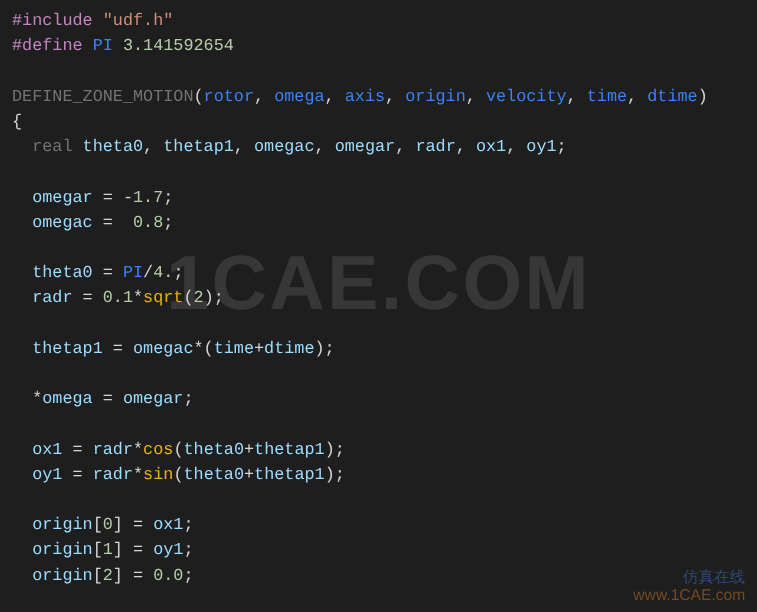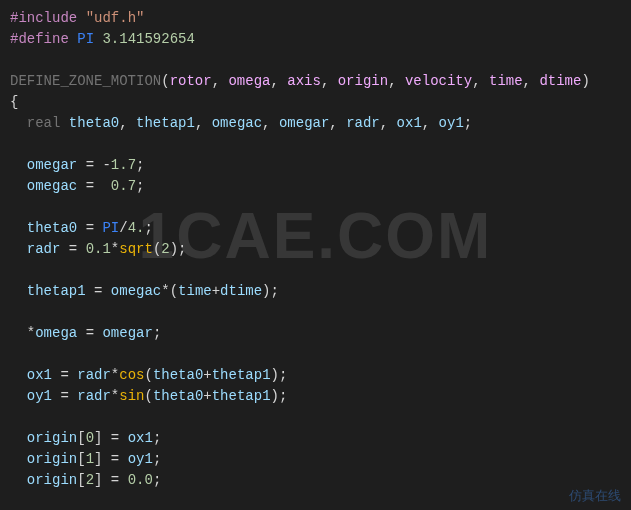--- a/index.html
+++ b/index.html
@@ -20,21 +20,21 @@
     white-space: pre;
     position: relative;
     z-index: 2;
   }
   .c-preproc { color: #c586c0; }
   .c-string  { color: #ce9178; }
   .c-number  { color: #b5cea8; text-align: center; }
   .c-macro   { color: #3b82f6; }
   .c-func    { color: #eab308; }
   .c-yellowkw{ color: #737373; }
-  .c-param   { color: #f0abfc; }
+  .c-param   { color: #3b82f6; }
   .c-var     { color: #9cdcfe; }
   .c-op      { color: #d4d4d4; }
   .c-punct   { color: #d4d4d4; }
   .c-brace   { color: #d4d4d4; }
 
   .watermark-center {
     position: absolute;
     top: 50%;
     left: 50%;
     transform: translate(-50%, -70%);
@@ -67,33 +67,34 @@
 <div class="watermark-center">1CAE.COM</div>
 
 <div class="code-area"><span class="c-preproc">#</span><span class="c-preproc">include</span><span> </span><span class="c-string">"udf.h"</span>
 <span class="c-preproc">#</span><span class="c-preproc">define</span><span> </span><span class="c-macro">PI</span><span> </span><span class="c-number">3.141592654</span>
 
 <span class="c-yellowkw">DEFINE_ZONE_MOTION</span><span class="c-punct">(</span><span class="c-param">rotor</span><span class="c-punct">, </span><span class="c-param">omega</span><span class="c-punct">, </span><span class="c-param">axis</span><span class="c-punct">, </span><span class="c-param">origin</span><span class="c-punct">, </span><span class="c-param">velocity</span><span class="c-punct">, </span><span class="c-param">time</span><span class="c-punct">, </span><span class="c-param">dtime</span><span class="c-punct">)</span>
 <span class="c-brace">{</span>
 <span>  </span><span class="c-yellowkw">real</span><span> </span><span class="c-var">theta0</span><span class="c-punct">, </span><span class="c-var">thetap1</span><span class="c-punct">, </span><span class="c-var">omegac</span><span class="c-punct">, </span><span class="c-var">omegar</span><span class="c-punct">, </span><span class="c-var">radr</span><span class="c-punct">, </span><span class="c-var">ox1</span><span class="c-punct">, </span><span class="c-var">oy1</span><span class="c-punct">;</span>
 
 <span>  </span><span class="c-var">omegar</span><span class="c-op"> = </span><span class="c-op">-</span><span class="c-number">1.7</span><span class="c-punct">;</span>
-<span>  </span><span class="c-var">omegac</span><span class="c-op"> =  </span><span class="c-number">0.7</span><span class="c-punct">;</span>
+<span>  </span><span class="c-var">omegac</span><span class="c-op"> =  </span><span class="c-number">0.8</span><span class="c-punct">;</span>
 
 <span>  </span><span class="c-var">theta0</span><span class="c-op"> = </span><span class="c-macro">PI</span><span class="c-op">/</span><span class="c-number">4.</span><span class="c-punct">;</span>
 <span>  </span><span class="c-var">radr</span><span class="c-op"> = </span><span class="c-number">0.1</span><span class="c-op">*</span><span class="c-func">sqrt</span><span class="c-punct">(</span><span class="c-number">2</span><span class="c-punct">)</span><span class="c-punct">;</span>
 
 <span>  </span><span class="c-var">thetap1</span><span class="c-op"> = </span><span class="c-var">omegac</span><span class="c-op">*</span><span class="c-punct">(</span><span class="c-var">time</span><span class="c-op">+</span><span class="c-var">dtime</span><span class="c-punct">)</span><span class="c-punct">;</span>
 
 <span>  </span><span class="c-op">*</span><span class="c-var">omega</span><span class="c-op"> = </span><span class="c-var">omegar</span><span class="c-punct">;</span>
 
 <span>  </span><span class="c-var">ox1</span><span class="c-op"> = </span><span class="c-var">radr</span><span class="c-op">*</span><span class="c-func">cos</span><span class="c-punct">(</span><span class="c-var">theta0</span><span class="c-op">+</span><span class="c-var">thetap1</span><span class="c-punct">)</span><span class="c-punct">;</span>
 <span>  </span><span class="c-var">oy1</span><span class="c-op"> = </span><span class="c-var">radr</span><span class="c-op">*</span><span class="c-func">sin</span><span class="c-punct">(</span><span class="c-var">theta0</span><span class="c-op">+</span><span class="c-var">thetap1</span><span class="c-punct">)</span><span class="c-punct">;</span>
 
 <span>  </span><span class="c-var">origin</span><span class="c-punct">[</span><span class="c-number">0</span><span class="c-punct">]</span><span class="c-op"> = </span><span class="c-var">ox1</span><span class="c-punct">;</span>
 <span>  </span><span class="c-var">origin</span><span class="c-punct">[</span><span class="c-number">1</span><span class="c-punct">]</span><span class="c-op"> = </span><span class="c-var">oy1</span><span class="c-punct">;</span>
 <span>  </span><span class="c-var">origin</span><span class="c-punct">[</span><span class="c-number">2</span><span class="c-punct">]</span><span class="c-op"> = </span><span class="c-number">0.0</span><span class="c-punct">;</span>
 
 </div>
 
 <div class="watermark-corner">
   <span class="wm-title">仿真在线</span><br>
+  <span>www.1CAE.com</span>
 </div>
 
 </body></html>

